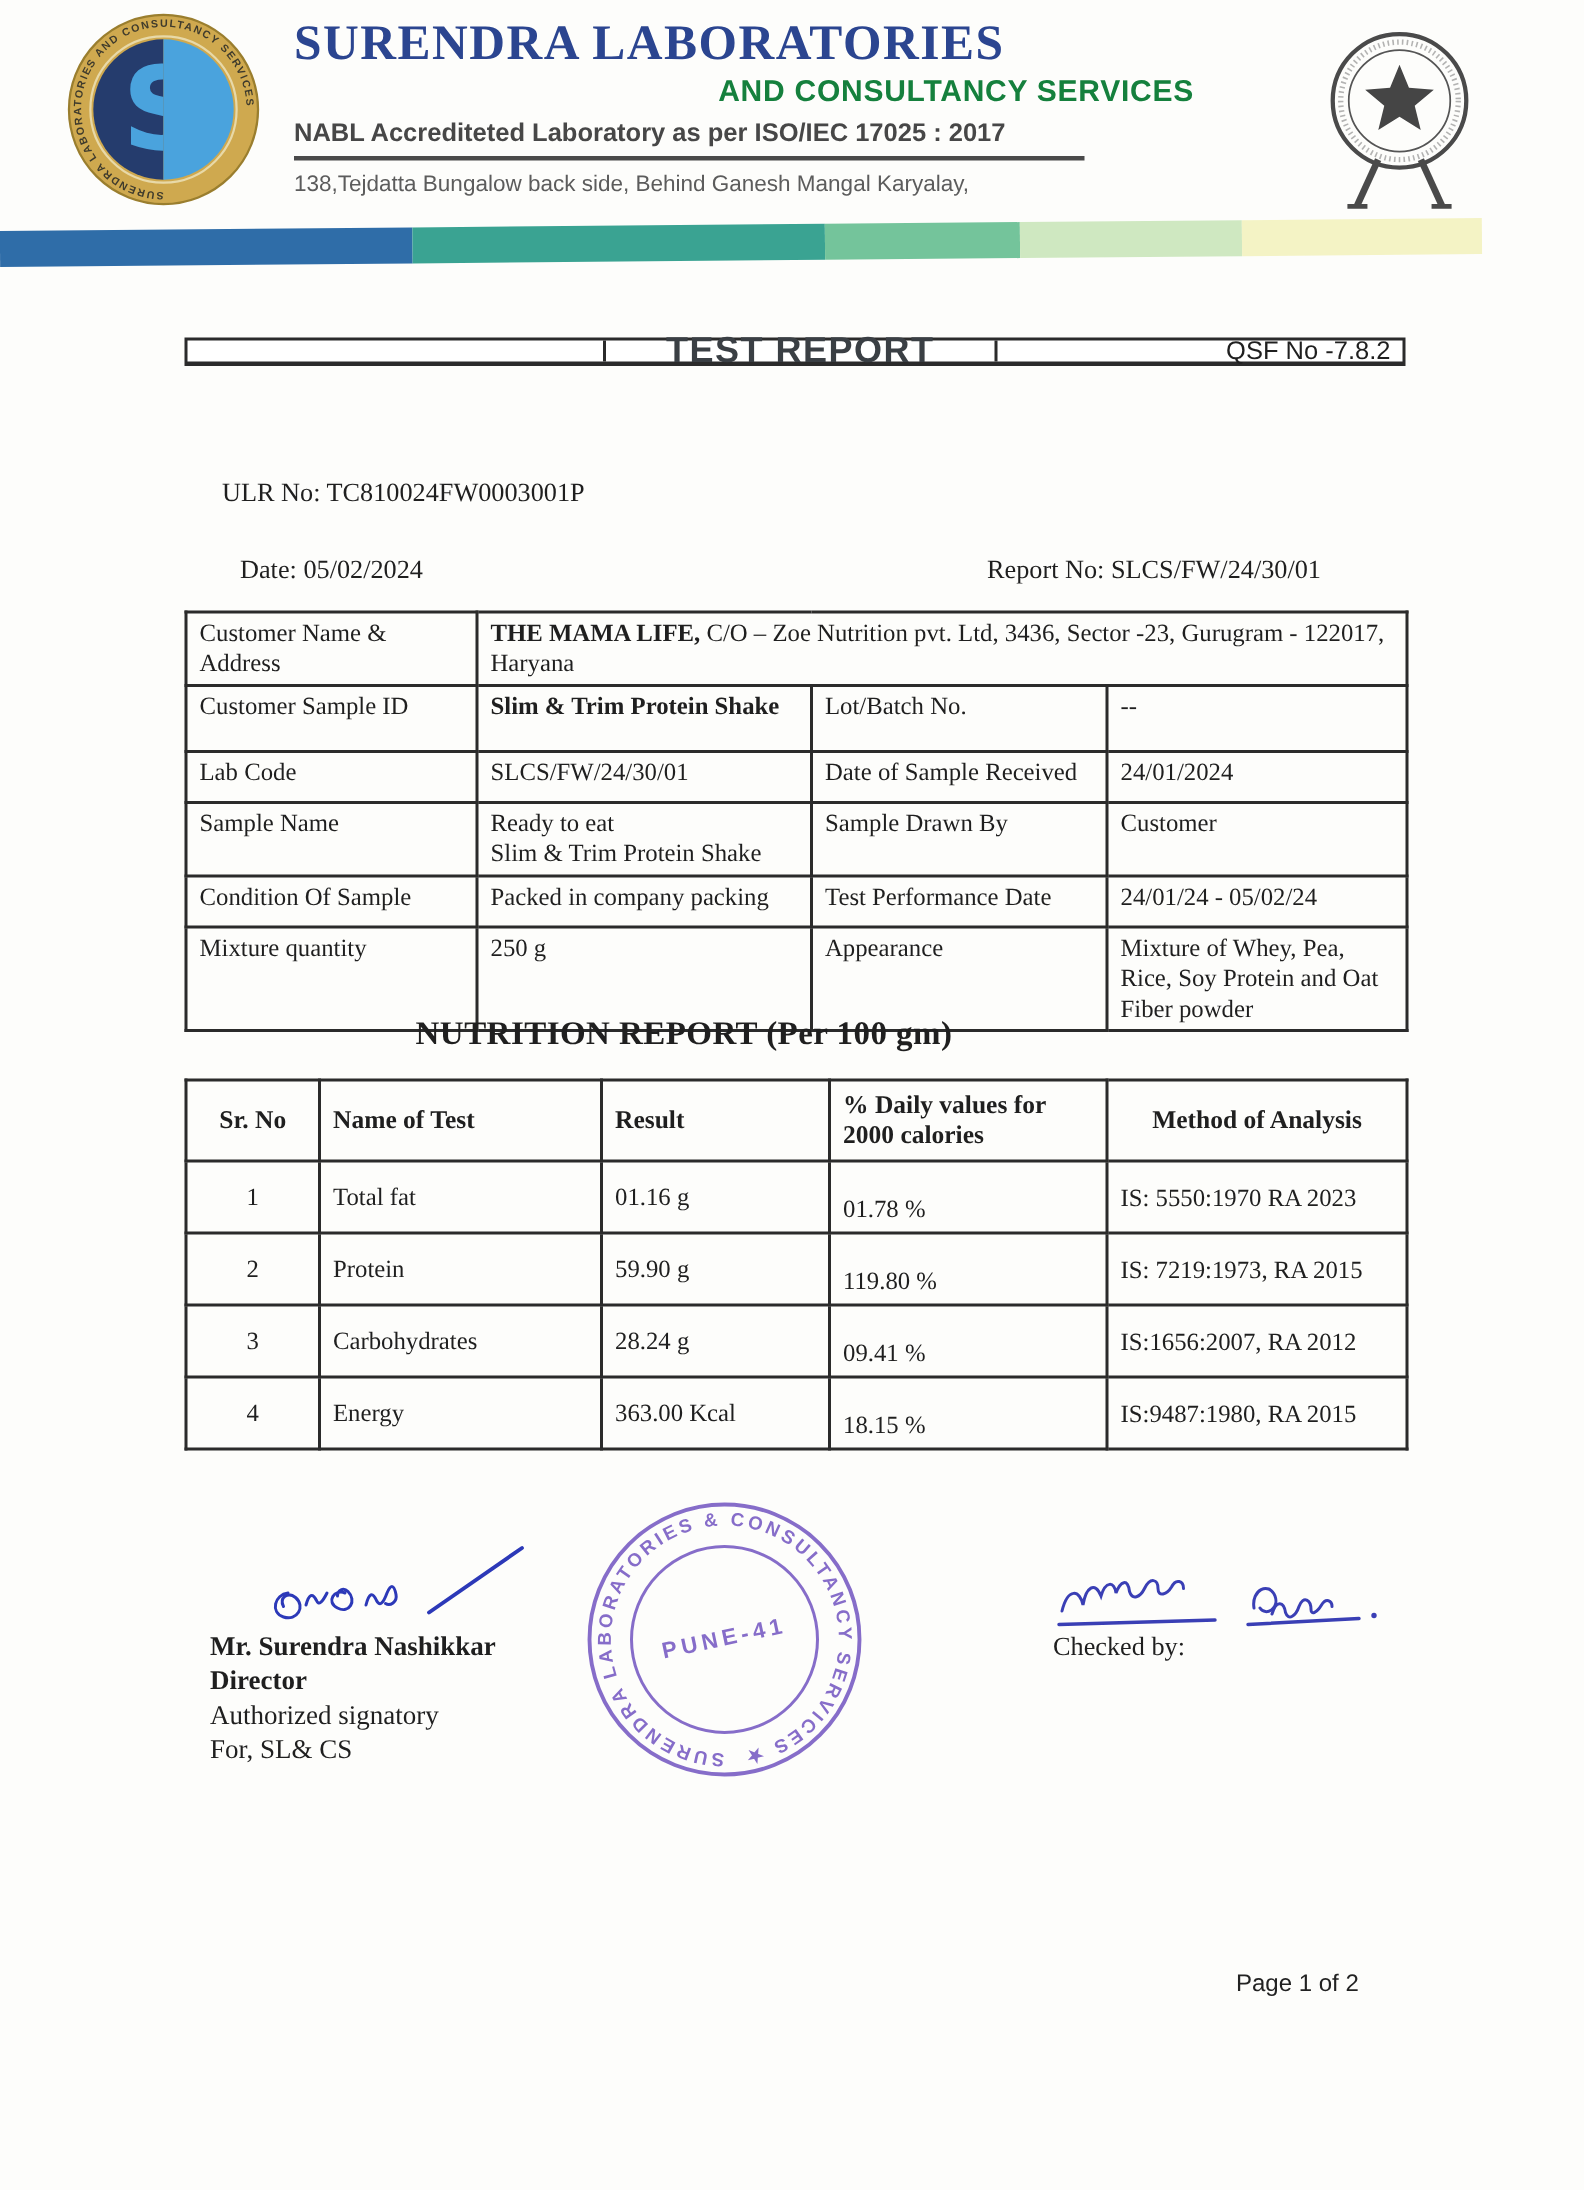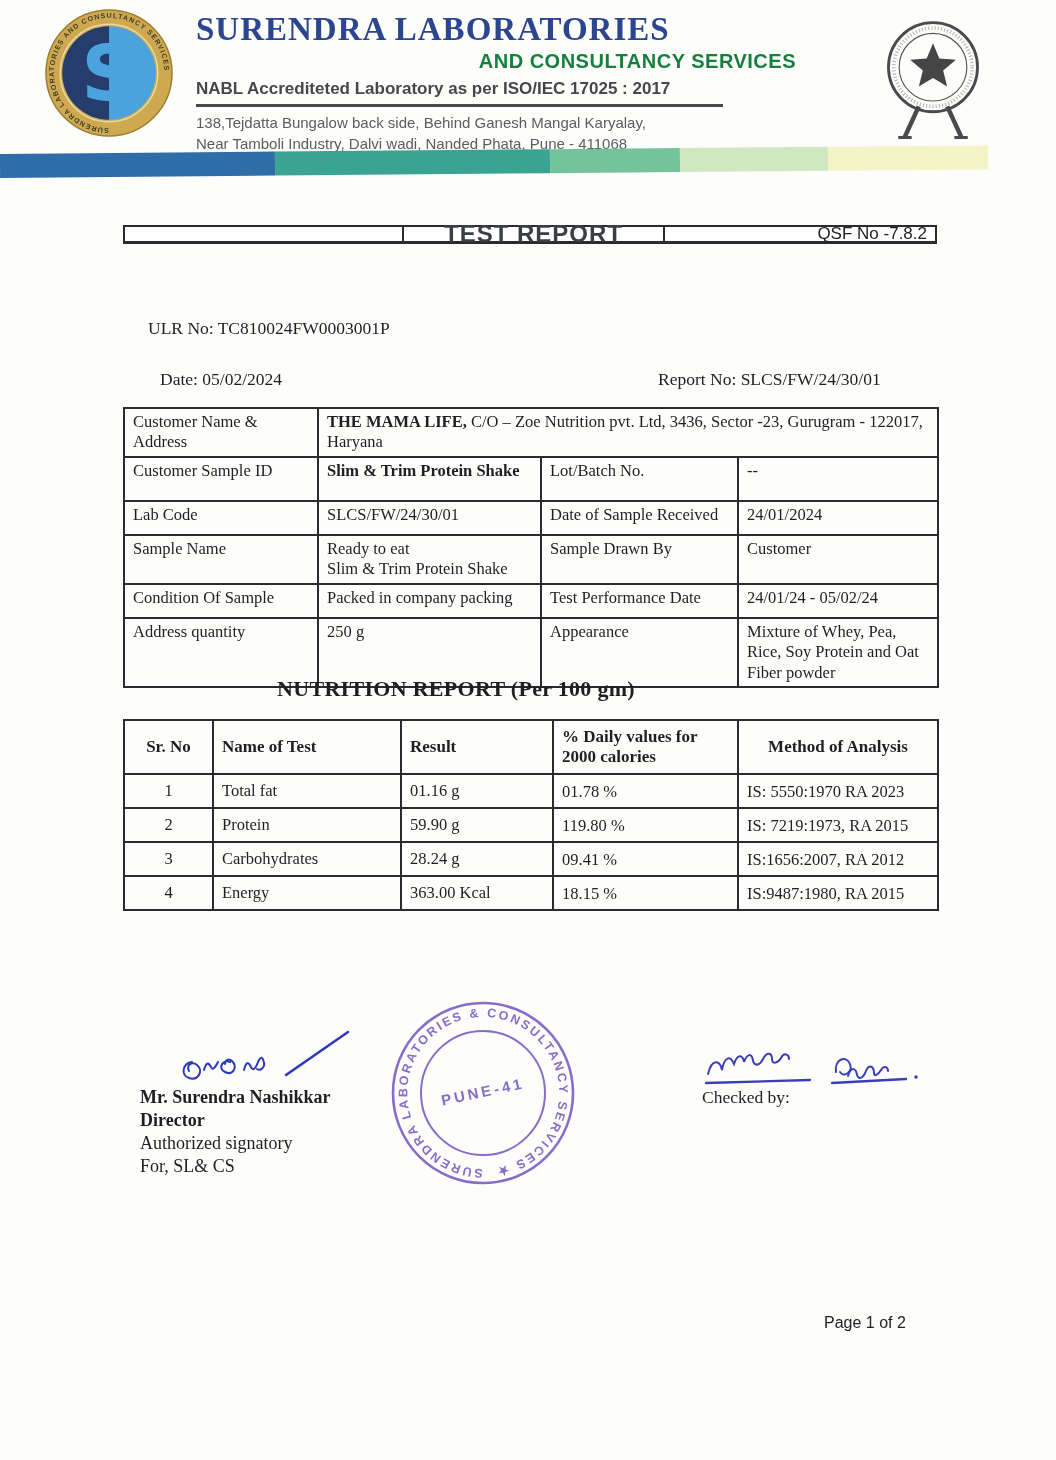--- a/index.html
+++ b/index.html
@@ -52,21 +52,21 @@
   .cell-val{white-space:pre-line;}
   .b{font-weight:bold;}
 
   .nutrition-title{position:absolute;left:0;top:676px;width:912px;text-align:center;
                    font-weight:bold;font-size:22px;letter-spacing:.3px;}
   .nutrition-table{position:absolute;left:123px;top:719px;width:814px;}
   .nutrition-table th{font-size:17px;font-weight:bold;height:46px;vertical-align:middle;}
   .nutrition-table td{height:24px;font-size:16.5px;vertical-align:middle;}
   .ctr{text-align:center;}
   .small-cell{font-size:13px;padding-top:5px;vertical-align:top;}
-  .daily-cell{font-size:13.5px;padding-top:5px;vertical-align:top;margin-left:20px;}
+  .daily-cell{font-size:13.5px;padding-top:19px;vertical-align:top;margin-left:20px;}
 
   
   .sig-svg{position:absolute;left:168px;top:1020px;}
   .sig-block{position:absolute;left:140px;top:1086px;font-size:18px;line-height:1.27;}
   .stamp-svg{position:absolute;left:383px;top:993px;opacity:.9;}
   .checked-svg{position:absolute;left:696px;top:1042px;}
   .checked-by{position:absolute;left:702px;top:1087px;font-size:17.5px;}
   .footer-page{position:absolute;left:824px;top:1314px;font-family:"Liberation Sans",sans-serif;
                font-size:16px;color:#222;}
 </style>
@@ -99,21 +99,20 @@
       <textPath href="#ringPath">SURENDRA LABORATORIES AND CONSULTANCY SERVICES</textPath>
     </text>
   </svg>
 
   <div class="header-text">
     <div class="company">SURENDRA LABORATORIES</div>
     <div class="subtitle">AND CONSULTANCY SERVICES</div>
     <div class="accred">NABL Accrediteted Laboratory as per ISO/IEC 17025 : 2017</div>
     <div class="header-rule"></div>
     <div class="addr">138,Tejdatta Bungalow back side, Behind Ganesh Mangal Karyalay,</div>
-    <div class="addr">Near Tamboli Industry, Dalvi wadi, Nanded Phata, Pune - 411068</div>
   </div>
 
   <div class="nabl-mark">
     <svg viewBox="0 0 120 146" width="120" height="130">
       <circle cx="60" cy="62" r="50" fill="none" stroke="#4a4a4a" stroke-width="3.2"></circle>
       <circle cx="60" cy="62" r="44" fill="none" stroke="#777" stroke-width="4" stroke-dasharray="1.2,2.4" opacity=".55"></circle>
       <circle cx="60" cy="62" r="38" fill="none" stroke="#555" stroke-width="1.3"></circle>
       <polygon points="60,35 67.1,52.3 85.7,53.7 71.4,65.7 75.9,83.8 60,74 44.1,83.8 48.6,65.7 34.3,53.7 52.9,52.3" fill="#454545"></polygon>
       <path d="M44,106 L28,141" stroke="#4a4a4a" stroke-width="5" fill="none"></path>
       <path d="M76,106 L92,141" stroke="#4a4a4a" stroke-width="5" fill="none"></path>
@@ -171,21 +170,21 @@
       <td>Sample Drawn By</td>
       <td>Customer</td>
     </tr>
     <tr>
       <td>Condition Of Sample</td>
       <td class="cell-val">Packed in company packing</td>
       <td>Test Performance Date</td>
       <td>24/01/24 - 05/02/24</td>
     </tr>
     <tr>
-      <td>Address quantity</td>
+      <td>Mixture quantity</td>
       <td class="cell-val">250 g</td>
       <td>Appearance</td>
       <td>Mixture of Whey, Pea, Rice, Soy Protein and Oat Fiber powder</td>
     </tr>
   </tbody>
     </table>
 
   <div class="nutrition-title">NUTRITION REPORT (Per 100 gm)</div>
 
   <table class="nutrition-table">

